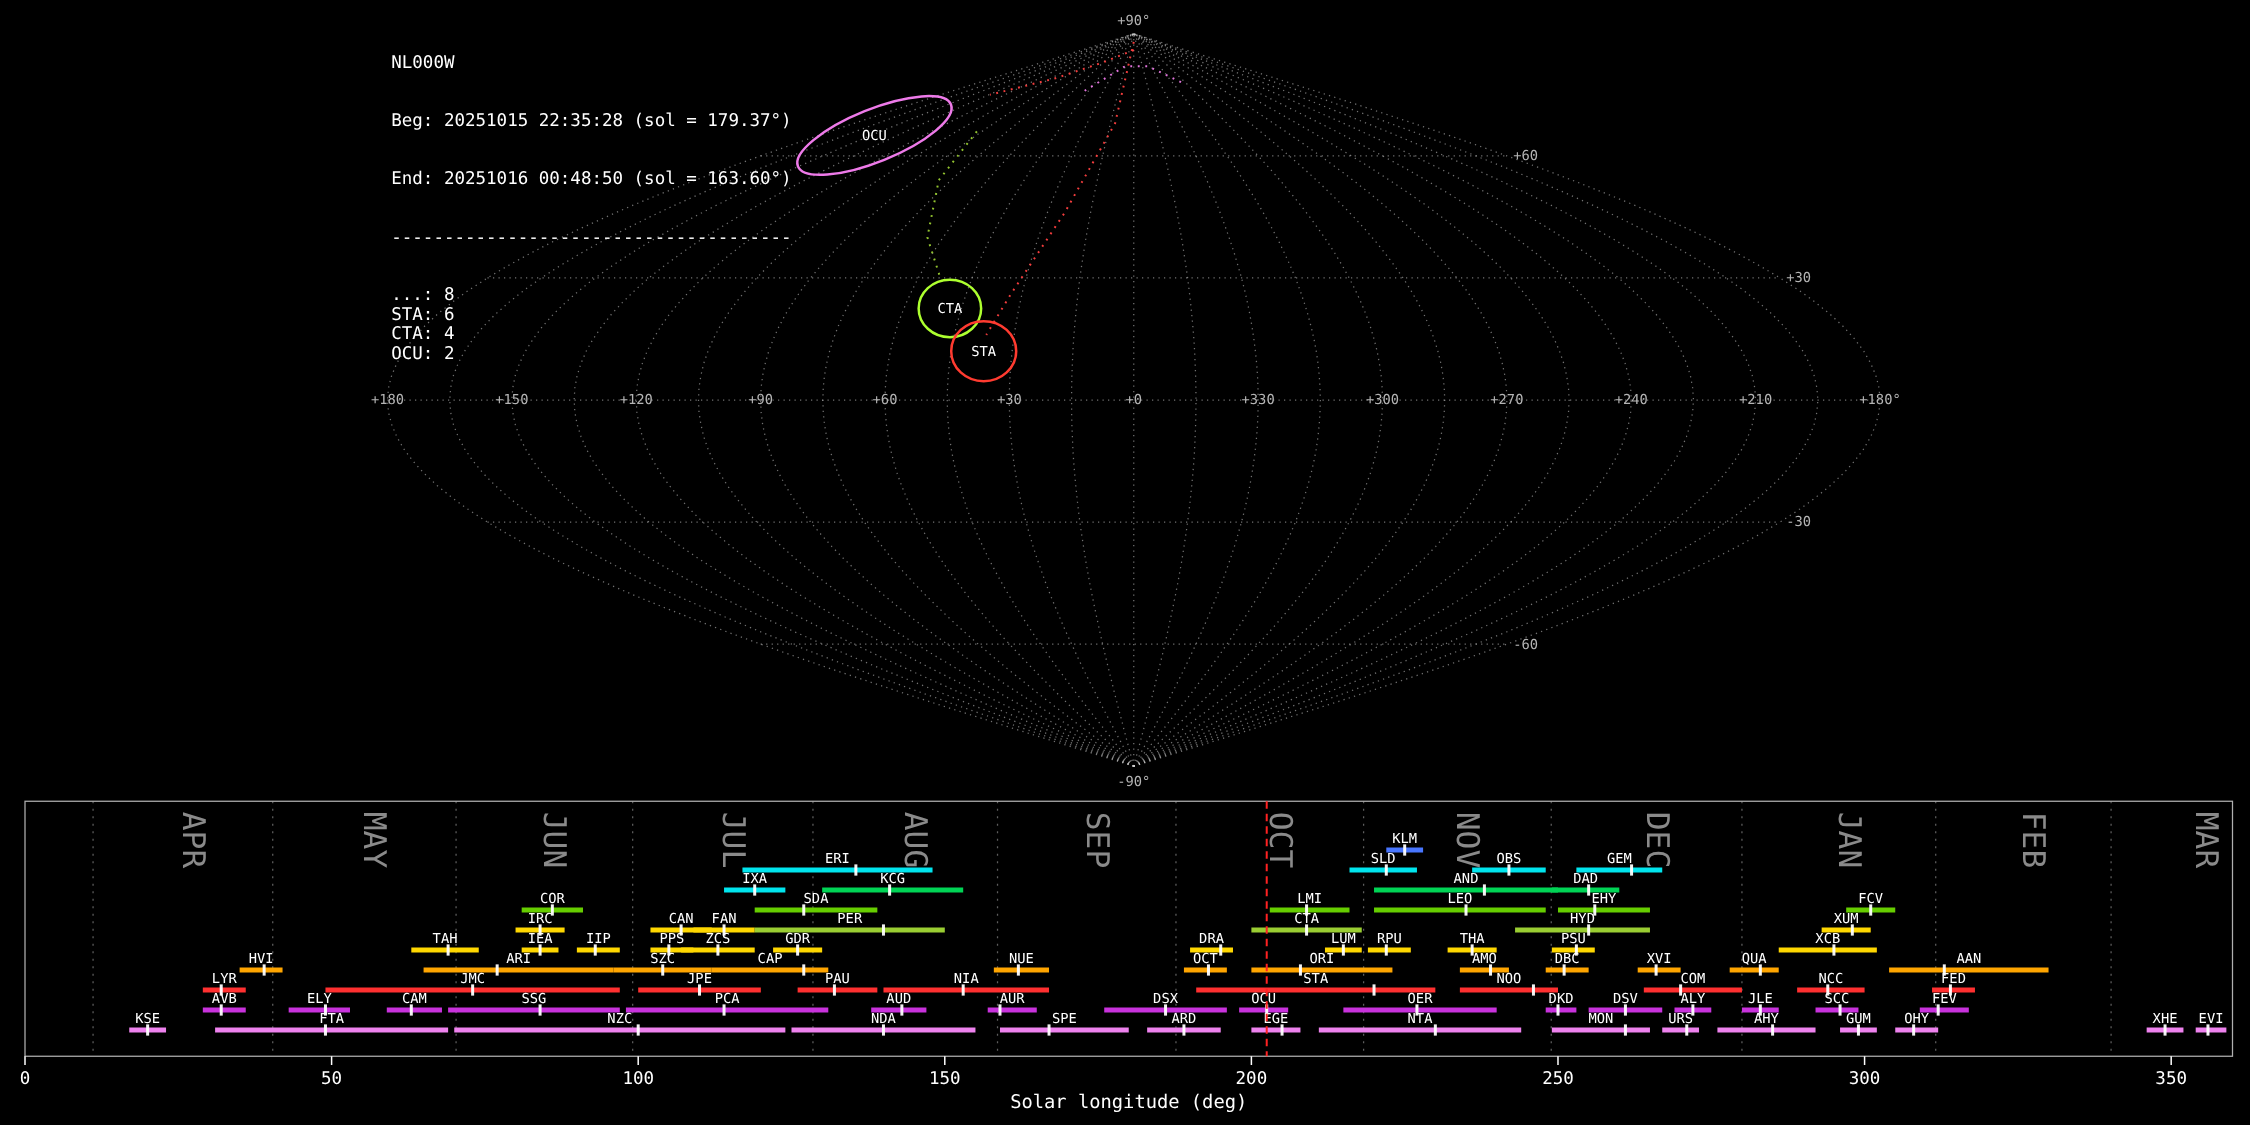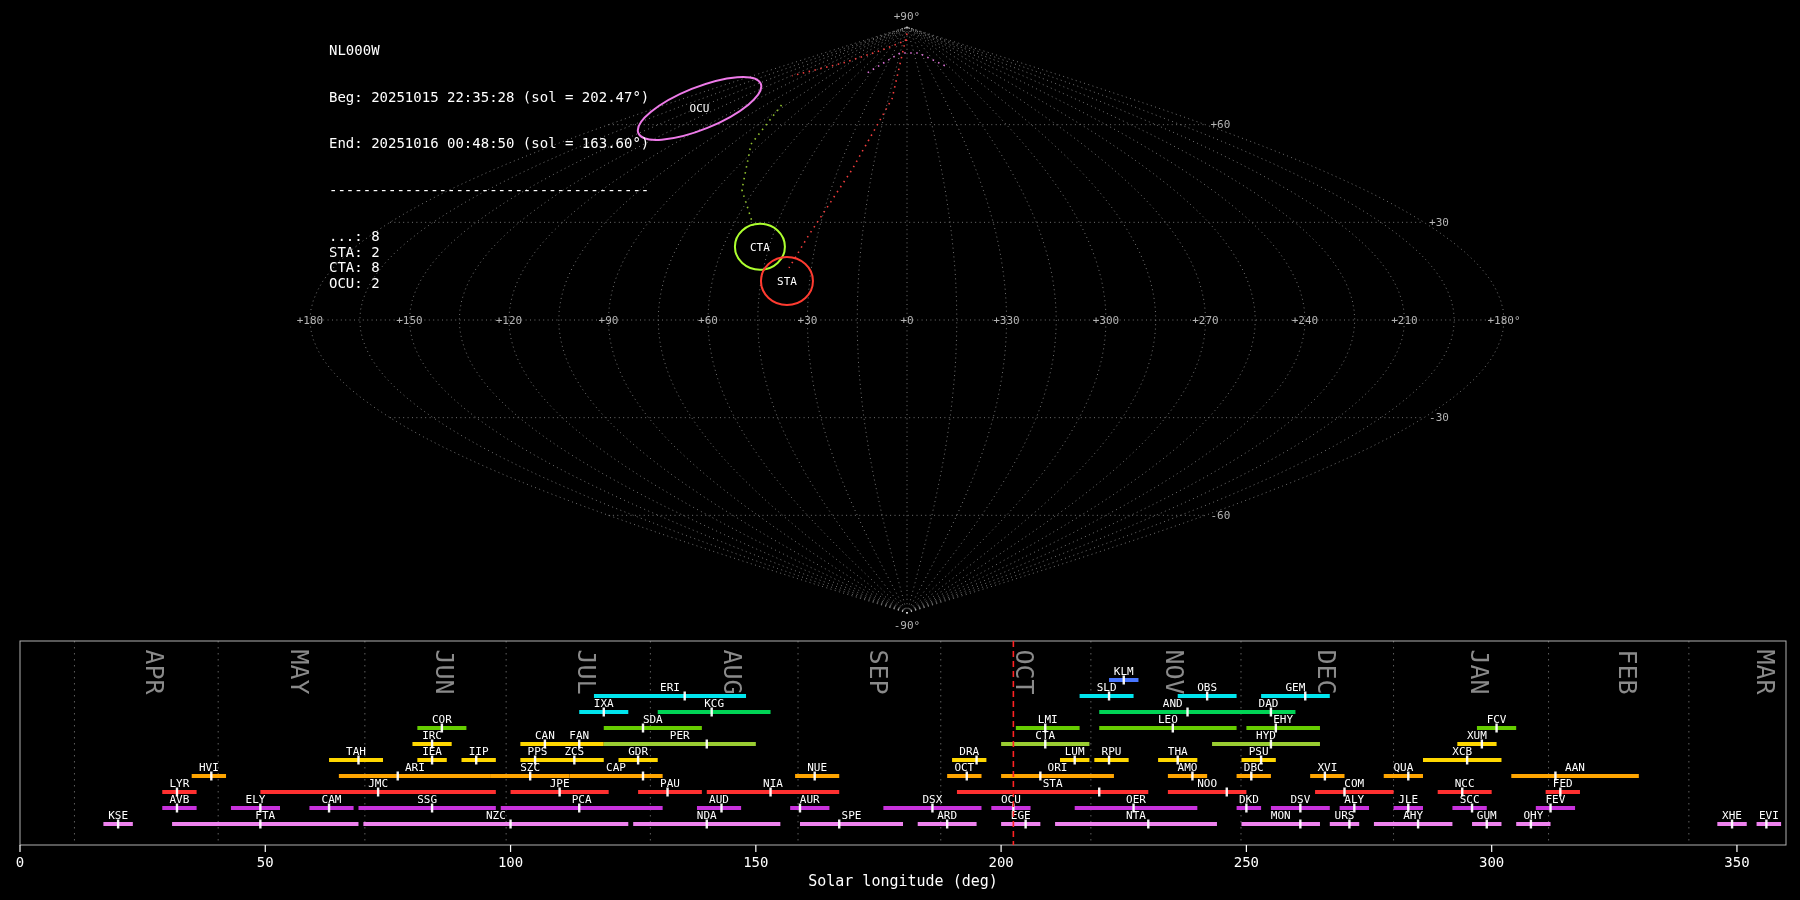--- a/index.html
+++ b/index.html
@@ -2,21 +2,21 @@
 <html><head>
 <meta charset="utf-8">
 <style>
   html,body{margin:0;padding:0;background:#000;}
   body{width:1800px;height:900px;position:relative;overflow:hidden;
        font-family:"DejaVu Sans Mono",monospace;}
   .stage{position:absolute;inset:0;}
   svg{position:absolute;left:0;display:block;}
   #skymap{top:0;}
   #timeline{top:640px;}
-  .header{position:absolute;left:329px;top:12px;color:#ffffff;
+  .header{position:absolute;left:313px;top:12px;color:#ffffff;
           font-size:14px;line-height:15.5px;white-space:pre;z-index:5;}
   svg text{font-family:"DejaVu Sans Mono",monospace;}
 </style>
 </head>
 <body>
 
 <div class="stage">
   <svg id="skymap" width="1800" height="640">
       <path d="M907.0,613.0L938.2,603.2L969.4,593.5L1000.4,583.7L1031.1,573.9L1061.5,564.2L1091.5,554.4L1120.9,544.6L1149.8,534.9L1178.0,525.1L1205.5,515.3L1232.1,505.6L1257.9,495.8L1282.7,486.0L1306.5,476.3L1329.1,466.5L1350.7,456.7L1371.0,447.0L1390.0,437.2L1407.7,427.4L1424.0,417.7L1438.9,407.9L1452.4,398.1L1464.3,388.4L1474.8,378.6L1483.7,368.8L1491.0,359.1L1496.6,349.3L1500.7,339.5L1503.2,329.8L1504.0,320.0L1503.2,310.2L1500.7,300.5L1496.6,290.7L1491.0,280.9L1483.7,271.2L1474.8,261.4L1464.3,251.6L1452.4,241.9L1438.9,232.1L1424.0,222.3L1407.7,212.6L1390.0,202.8L1371.0,193.0L1350.7,183.3L1329.1,173.5L1306.5,163.7L1282.7,154.0L1257.9,144.2L1232.1,134.4L1205.5,124.7L1178.0,114.9L1149.8,105.1L1120.9,95.4L1091.5,85.6L1061.5,75.8L1031.1,66.1L1000.4,56.3L969.4,46.5L938.2,36.8L907.0,27.0" fill="none" stroke="#cfcfcf" stroke-width="1" stroke-dasharray="1 3.4" opacity="0.55"></path>
       <path d="M907.0,613.0L935.6,603.2L964.2,593.5L992.6,583.7L1020.8,573.9L1048.6,564.2L1076.1,554.4L1103.1,544.6L1129.6,534.9L1155.4,525.1L1180.6,515.3L1205.1,505.6L1228.7,495.8L1251.4,486.0L1273.2,476.3L1294.0,466.5L1313.7,456.7L1332.3,447.0L1349.7,437.2L1366.0,427.4L1380.9,417.7L1394.6,407.9L1406.9,398.1L1417.9,388.4L1427.5,378.6L1435.6,368.8L1442.3,359.1L1447.5,349.3L1451.3,339.5L1453.5,329.8L1454.3,320.0L1453.5,310.2L1451.3,300.5L1447.5,290.7L1442.3,280.9L1435.6,271.2L1427.5,261.4L1417.9,251.6L1406.9,241.9L1394.6,232.1L1380.9,222.3L1366.0,212.6L1349.7,202.8L1332.3,193.0L1313.7,183.3L1294.0,173.5L1273.2,163.7L1251.4,154.0L1228.7,144.2L1205.1,134.4L1180.6,124.7L1155.4,114.9L1129.6,105.1L1103.1,95.4L1076.1,85.6L1048.6,75.8L1020.8,66.1L992.6,56.3L964.2,46.5L935.6,36.8L907.0,27.0" fill="none" stroke="#cfcfcf" stroke-width="1" stroke-dasharray="1 3.4" opacity="0.55"></path>
@@ -74,24 +74,24 @@
       <ellipse cx="699.550782586882" cy="108.38888888888889" rx="66" ry="21" fill="none" stroke="#ee7ae9" stroke-width="2" transform="rotate(-22 699.550782586882 108.38888888888889)"></ellipse>
       <text x="699.550782586882" y="112.38888888888889" fill="#ffffff" font-size="11" text-anchor="middle">OCU</text>
       <ellipse cx="759.9183784242032" cy="246.75" rx="25" ry="23" fill="none" stroke="#adff2f" stroke-width="2" transform="rotate(0 759.9183784242032 246.75)"></ellipse>
       <text x="759.9183784242032" y="250.75" fill="#ffffff" font-size="11" text-anchor="middle">CTA</text>
       <ellipse cx="786.9649869299499" cy="280.93333333333334" rx="26" ry="24" fill="none" stroke="#ff3b30" stroke-width="2" transform="rotate(0 786.9649869299499 280.93333333333334)"></ellipse>
       <text x="786.9649869299499" y="284.93333333333334" fill="#ffffff" font-size="11" text-anchor="middle">STA</text>
     </svg>
 
   <div class="header">
     <div class="hline">NL000W</div>
-    <div class="hline">Beg: 20251015 22:35:28 (sol = 202.47°)</div>
+    <div class="hline">Beg: 20251015 22:35:28 (sol = 179.37°)</div>
     <div class="hline">End: 20251016 00:48:50 (sol = 163.60°)</div>
     <div class="hline">--------------------------------------</div>
-    <div id="count-lines"><div class="hline">...: 8</div><div class="hline">STA: 2</div><div class="hline">CTA: 8</div><div class="hline">OCU: 2</div></div>
+    <div id="count-lines"><div class="hline">...: 8</div><div class="hline">STA: 6</div><div class="hline">CTA: 4</div><div class="hline">OCU: 2</div></div>
   </div>
 
   <svg id="timeline" width="1800" height="260">
       <line x1="74.45166666666665" y1="1" x2="74.45166666666665" y2="205" stroke="#5f5f5f" stroke-width="1" stroke-dasharray="1.5 4.5"></line>
       <text x="146.0727777777778" y="32" fill="#8a8a8a" font-size="25" text-anchor="middle" transform="rotate(90 146.0727777777778 32)" font-family="&quot;DejaVu Sans&quot;, sans-serif">APR</text>
       <line x1="218.18444444444444" y1="1" x2="218.18444444444444" y2="205" stroke="#5f5f5f" stroke-width="1" stroke-dasharray="1.5 4.5"></line>
       <text x="291.27722222222224" y="32" fill="#8a8a8a" font-size="25" text-anchor="middle" transform="rotate(90 291.27722222222224 32)" font-family="&quot;DejaVu Sans&quot;, sans-serif">MAY</text>
       <line x1="364.86055555555555" y1="1" x2="364.86055555555555" y2="205" stroke="#5f5f5f" stroke-width="1" stroke-dasharray="1.5 4.5"></line>
       <text x="435.50055555555554" y="32" fill="#8a8a8a" font-size="25" text-anchor="middle" transform="rotate(90 435.50055555555554 32)" font-family="&quot;DejaVu Sans&quot;, sans-serif">JUN</text>
       <line x1="506.1405555555556" y1="1" x2="506.1405555555556" y2="205" stroke="#5f5f5f" stroke-width="1" stroke-dasharray="1.5 4.5"></line>

